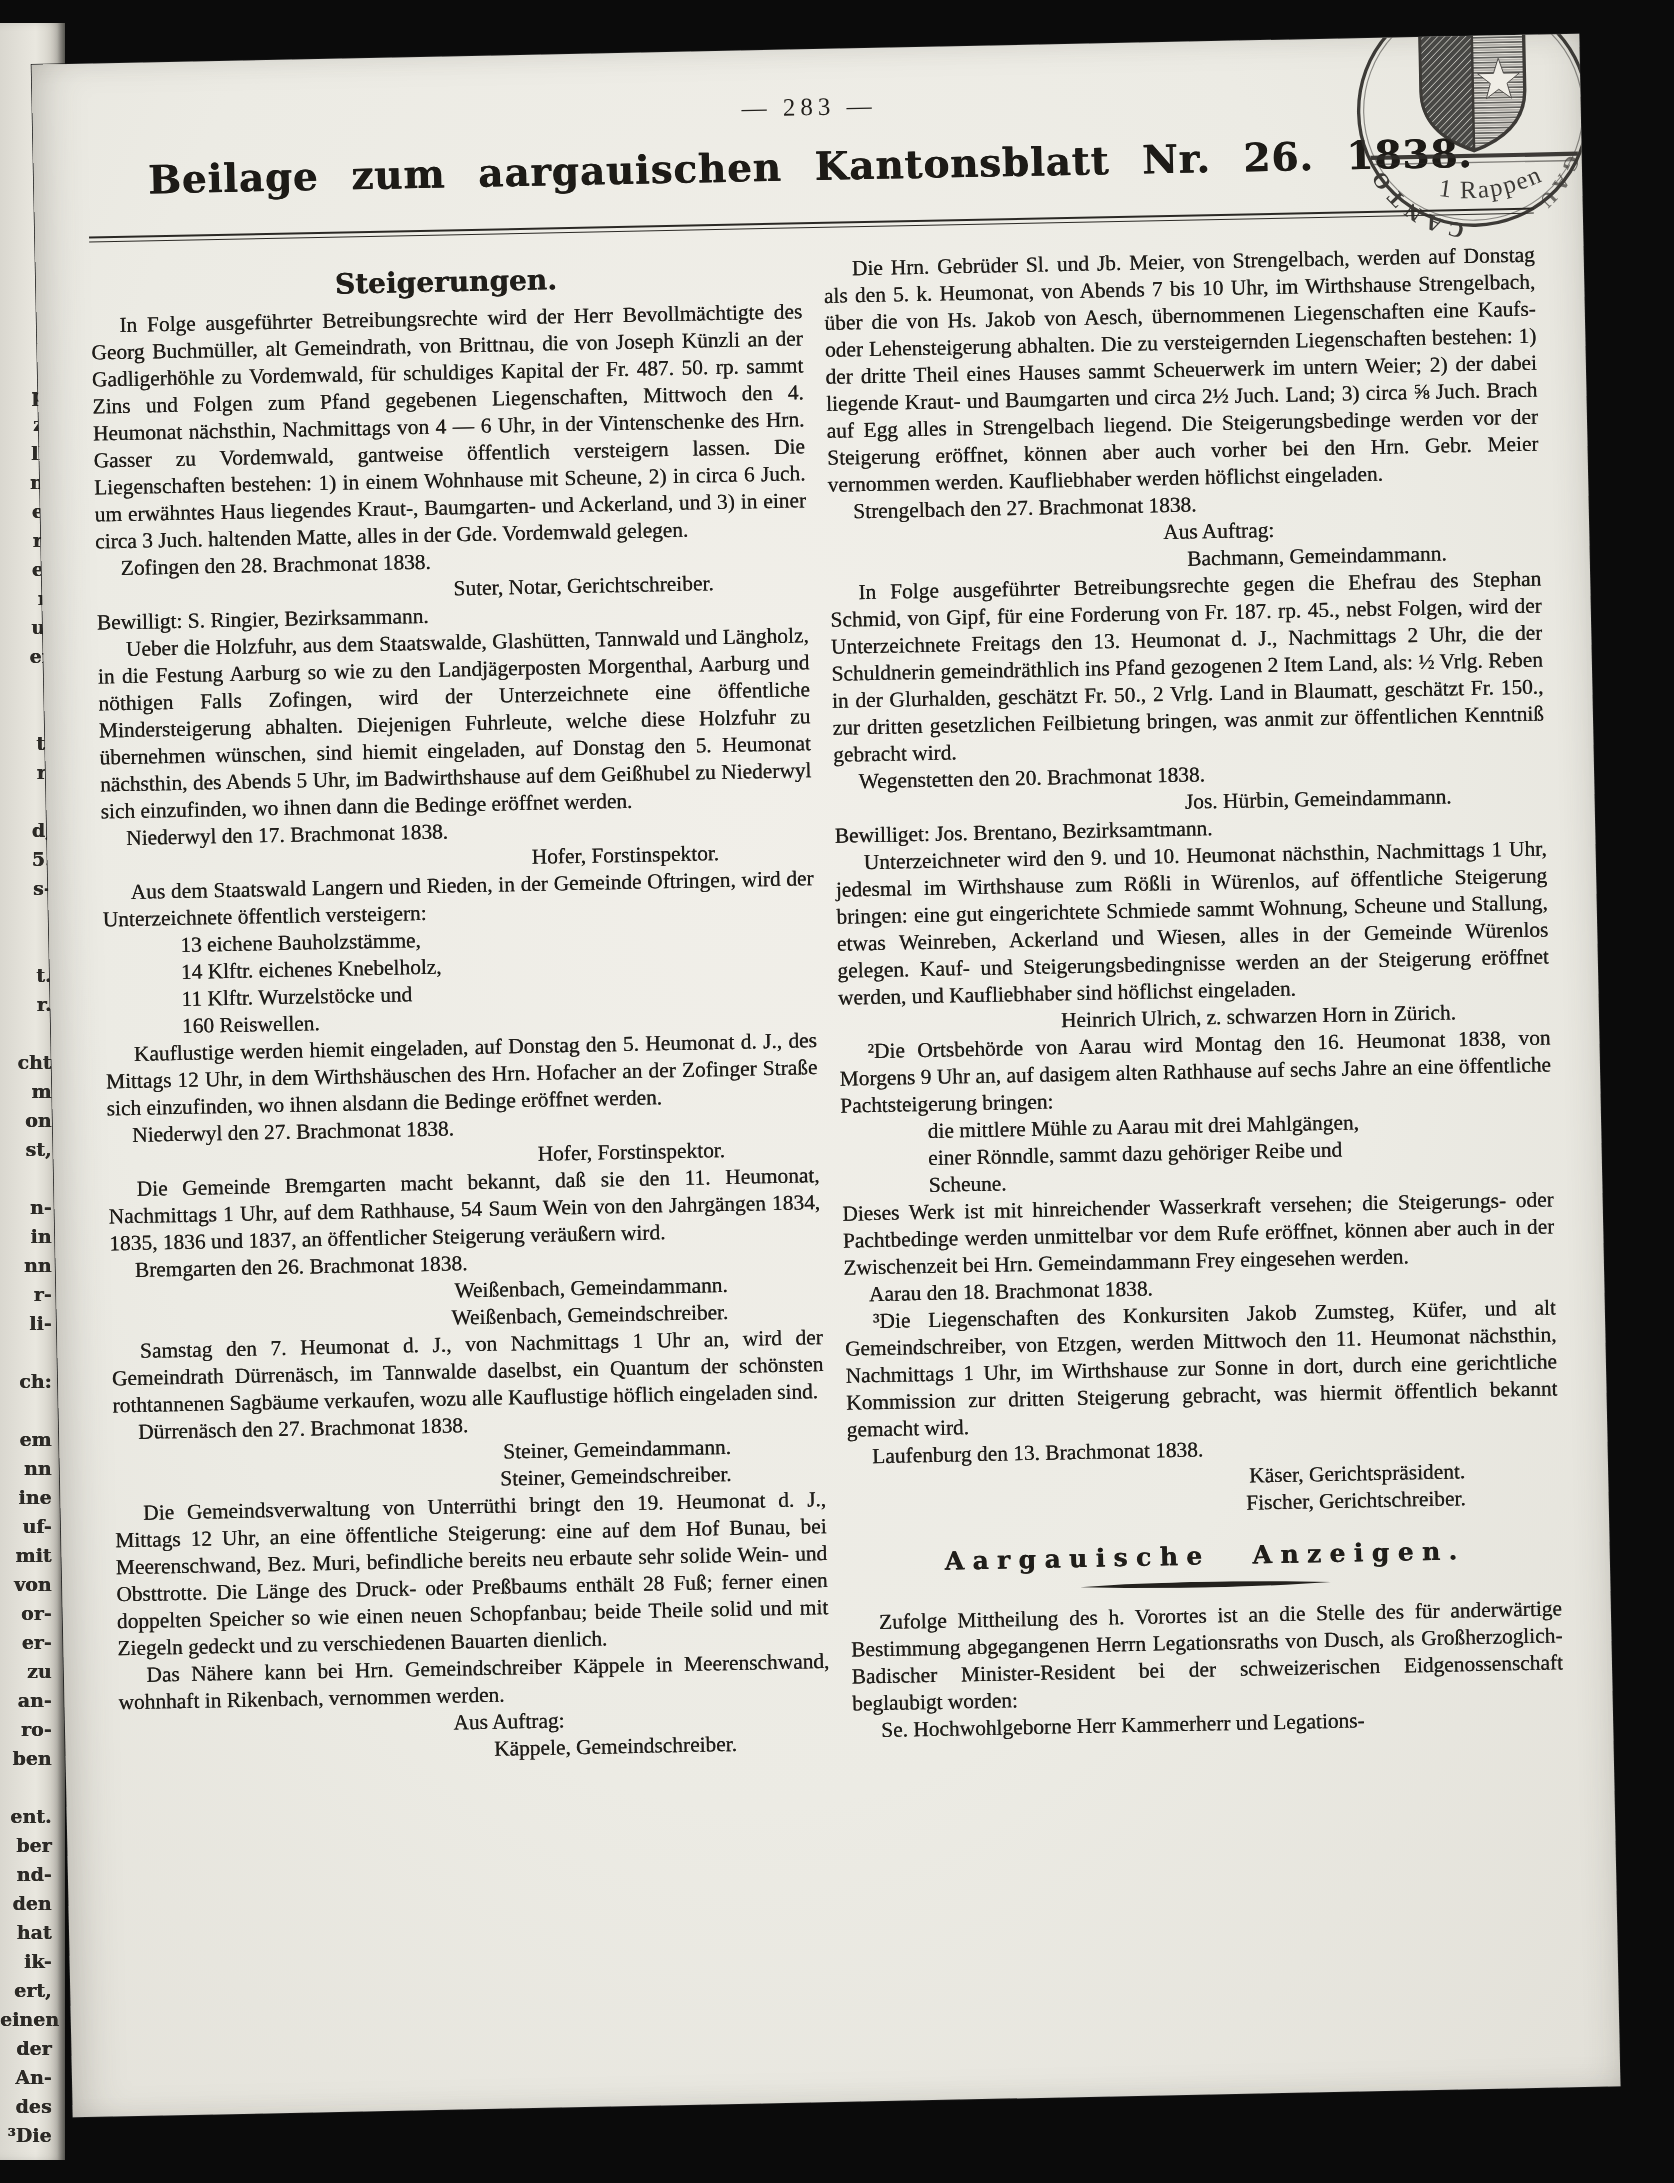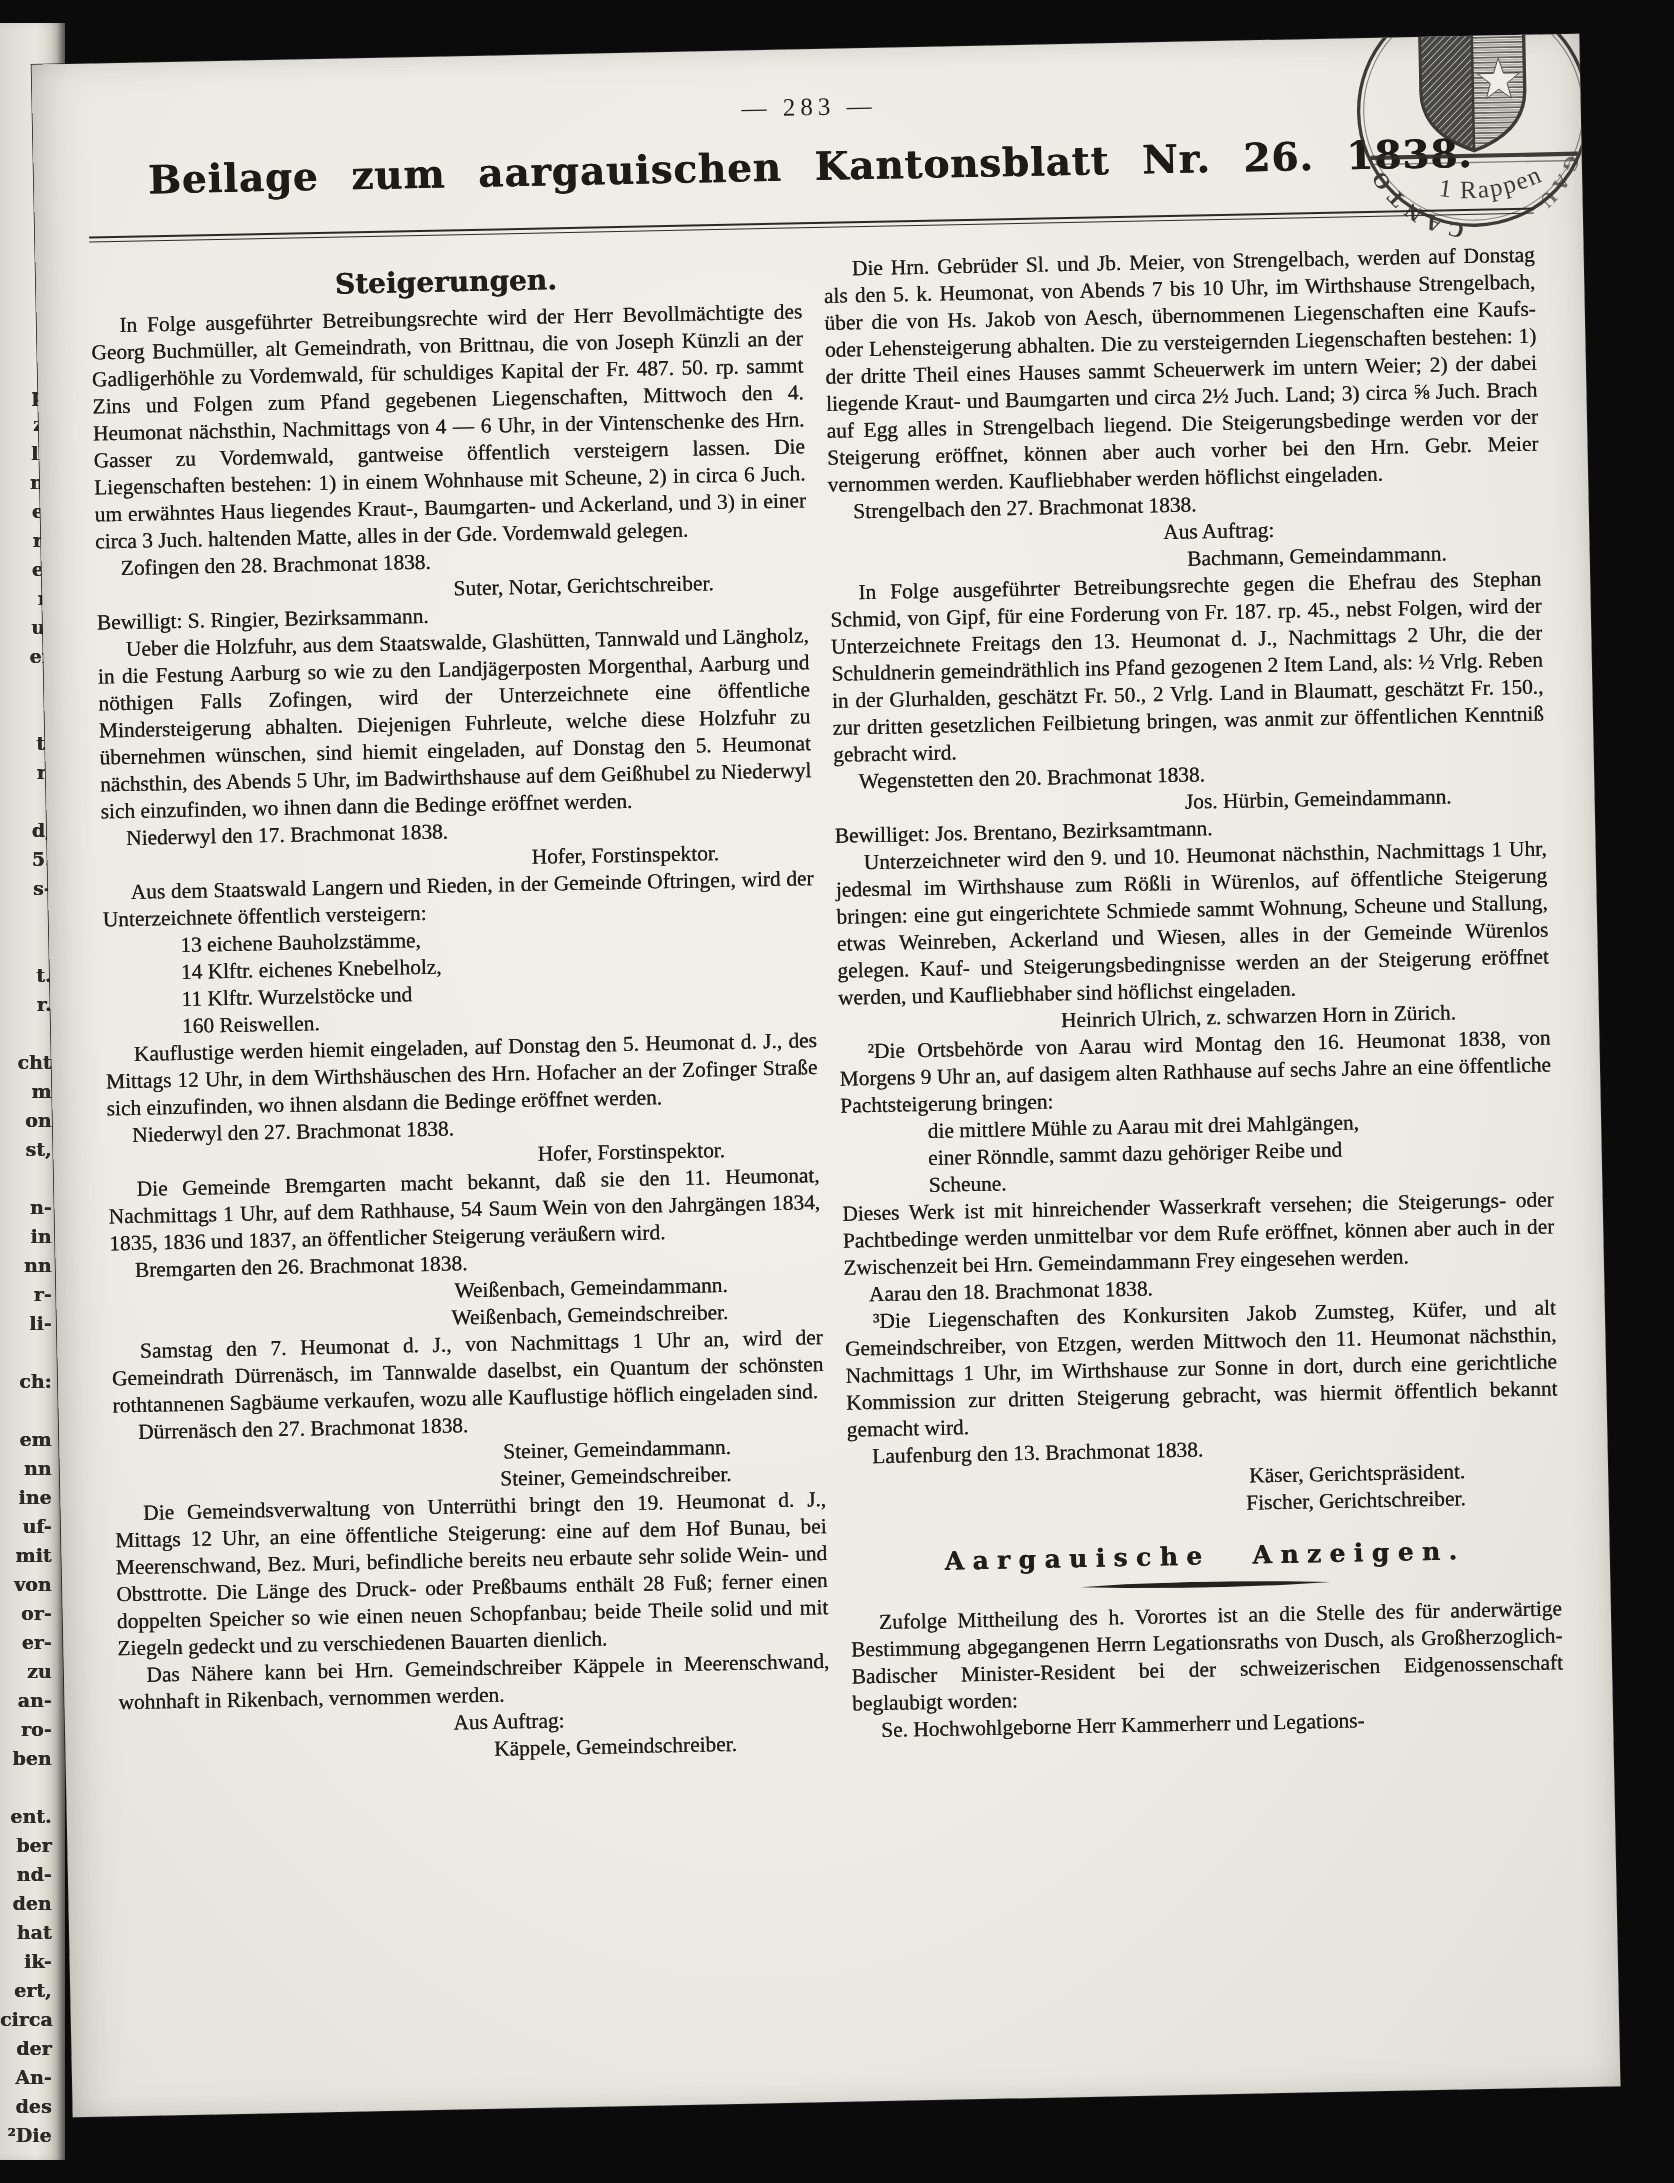--- a/index.html
+++ b/index.html
@@ -112,25 +112,25 @@
       <div class="gutter-line">ro-</div>
       <div class="gutter-line">ben</div>
       <div class="gutter-line"></div>
       <div class="gutter-line">ent.</div>
       <div class="gutter-line">ber</div>
       <div class="gutter-line">nd-</div>
       <div class="gutter-line">den</div>
       <div class="gutter-line">hat</div>
       <div class="gutter-line">ik-</div>
       <div class="gutter-line">ert,</div>
-      <div class="gutter-line">circa</div>
+      <div class="gutter-line">einen</div>
       <div class="gutter-line">der</div>
       <div class="gutter-line">An-</div>
       <div class="gutter-line">des</div>
-      <div class="gutter-line">²Die</div>
+      <div class="gutter-line">³Die</div>
     </div>
 
   <div id="page">
     <div class="pagenum">— 283 —</div>
     <div class="masthead">Beilage zum aargauischen Kantonsblatt Nr. 26. 1838.</div>
     <div class="rule2"></div>
 
     <div id="cols">
       <div class="col" id="col-left">
           <div class="col-heading">Steigerungen.</div>

